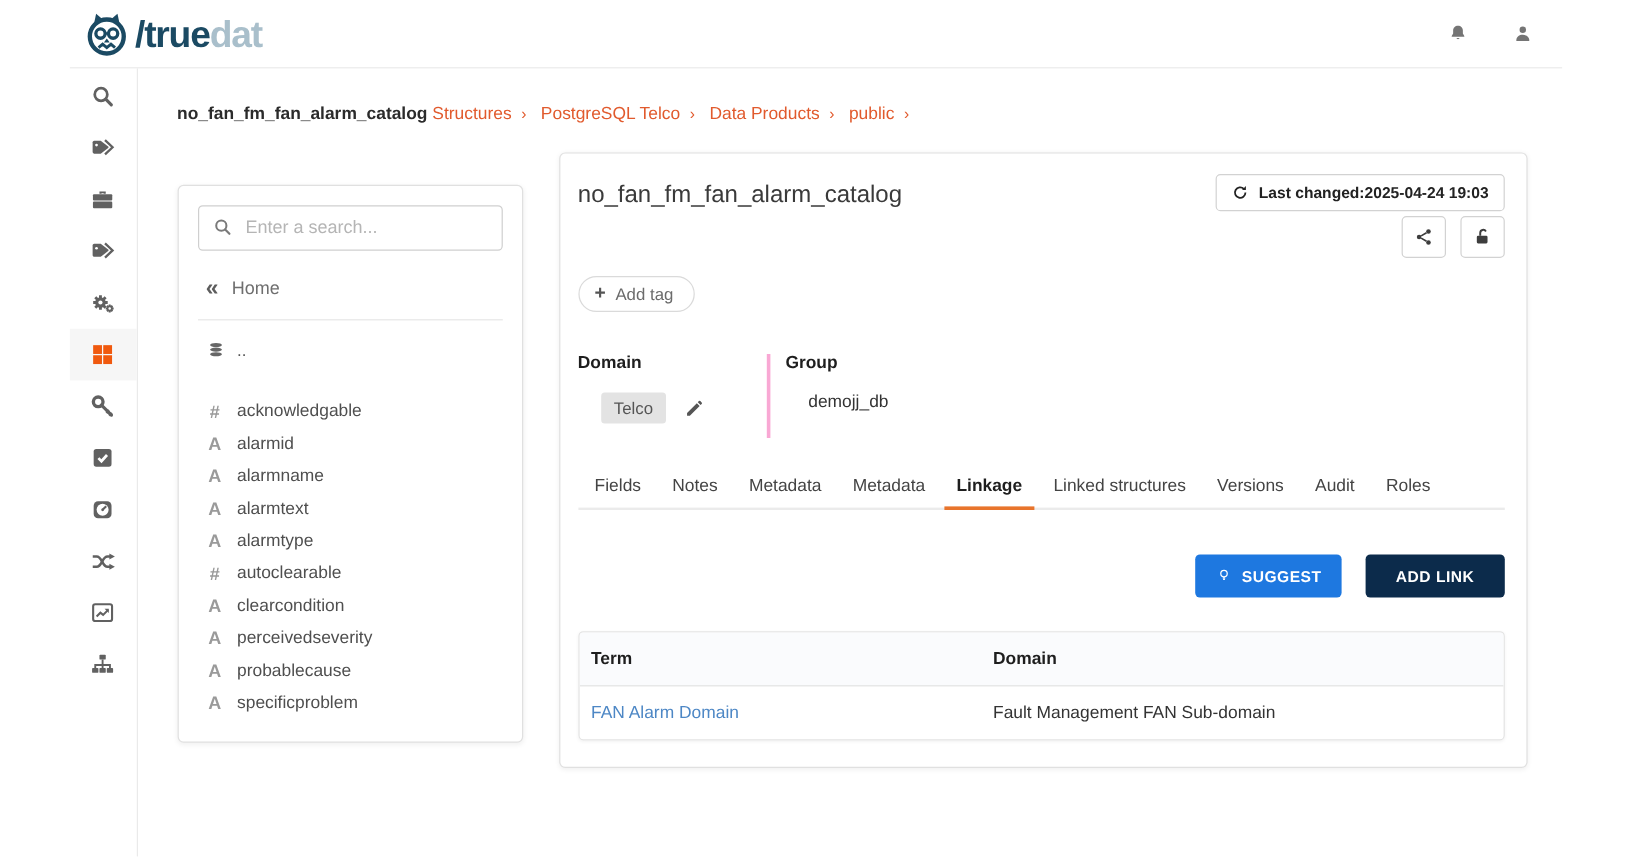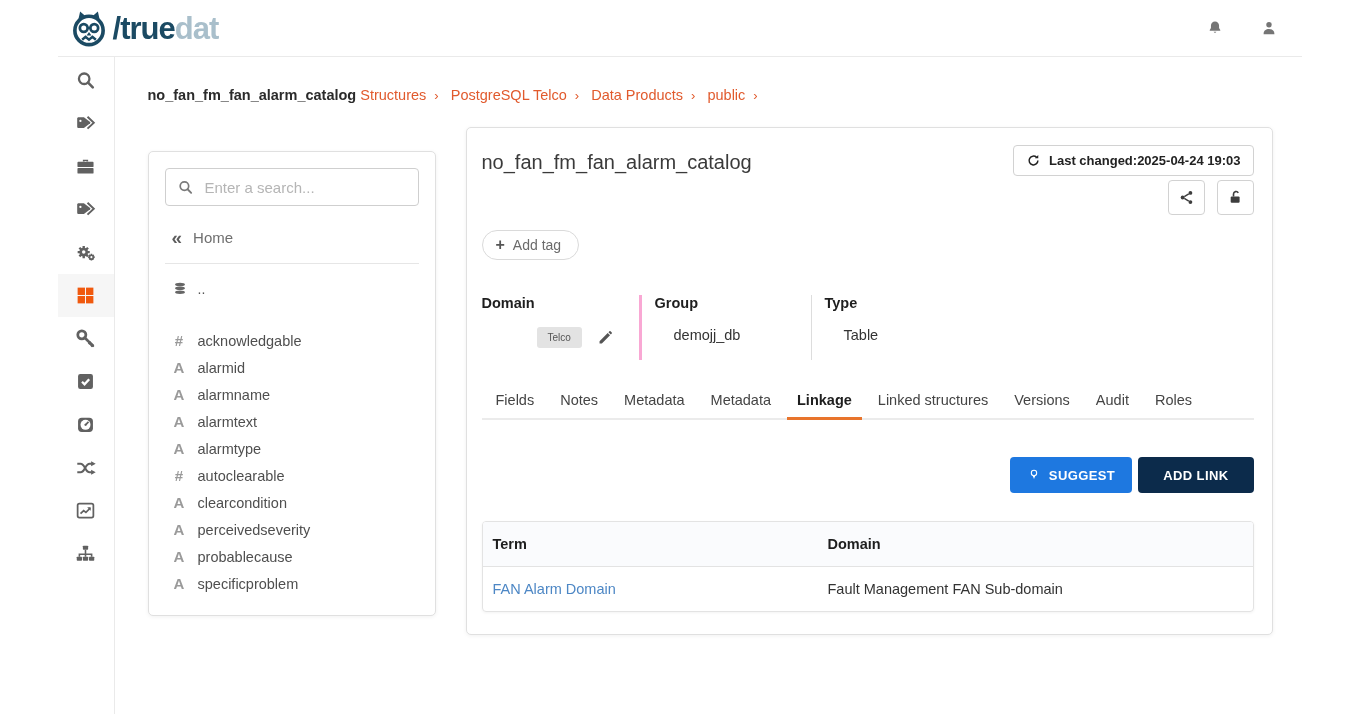--- a/index.html
+++ b/index.html
@@ -67,29 +67,29 @@
   .plus-glyph { color:#555; font-weight:bold; font-size:16px; line-height:1; }
 
   .attrs { display:flex; margin-top:35px; }
   .attr-col { padding-bottom:12px; }
   .attr-col.c1 { width:157px; }
   .attr-col.c2 { width:172px; border-left:3px solid #f9a8d4; padding-left:13px; }
   .attr-col.c3 { border-left:1px solid #ddd; padding-left:13px; min-width:160px; }
   .attr-label { font-weight:bold; font-size:14.5px; color:#1e1e1e; }
   .attr-value { margin-top:16px; font-size:14.5px; color:#333; padding-left:19px;
                 display:flex; align-items:center; gap:15px; }
-  .domain-chip { background:#e3e3e3; border-radius:3px; padding:5px 11px; font-size:10px; color:#555;margin-left:36px; }
+  .domain-chip { background:#e3e3e3; border-radius:3px; padding:5px 11px; font-size:14px; color:#555; }
   .pencil-btn { background:none; border:none; padding:0; color:#555; cursor:pointer; display:flex; }
 
   .tabs { display:flex; gap:6px; margin-top:26px; border-bottom:2px solid #ebebeb; padding-left:4px; }
   .tab { padding:6px 10px 9px; font-size:14.5px; color:#444; cursor:pointer;
          border-bottom:3px solid transparent; margin-bottom:-2px; }
   .tab.active { font-weight:bold; color:#1e1e1e; border-bottom-color:#E8742C; }
 
-  .actions-row { display:flex; justify-content:flex-end; gap:6px; margin-top:37px; }
+  .actions-row { display:flex; justify-content:flex-end; gap:20px; margin-top:37px; }
   .btn { border:none; border-radius:4px; height:36px; display:flex; align-items:center;
          font-weight:bold; font-size:13px; letter-spacing:.4px; color:#fff; cursor:pointer;
          font-family:inherit; }
   .btn-suggest { background:#1E78E0; padding:0 17px; gap:8px; }
   .btn-addlink { background:#0C2B4B; padding:0 25px; }
 
   .links-table { margin-top:28px; border:1px solid #e3e3e3; border-radius:4px;
                  box-shadow:0 1px 3px rgba(0,0,0,.05); overflow:hidden; }
   .lt-header { display:flex; background:#fafbfd; border-bottom:1px solid #e3e3e3; }
   .lt-th { font-weight:bold; font-size:14.5px; color:#1e1e1e; padding:14px 10px; }
@@ -380,24 +380,20 @@
                   <svg viewBox="0 0 24 24" width="17" height="17" fill="currentColor">
                       <path d="M3.6 17.2V20.5h3.3L18.4 8.9l-3.3-3.3zM19.5 7.8l1.3-1.3a1.2 1.2 0 0 0 0-1.7l-1.6-1.6a1.2 1.2 0 0 0-1.7 0l-1.3 1.3z"></path>
                     </svg>
                 </button>
               </div>
             </div>
             <div class="attr-col c2">
               <div class="attr-label">Group</div>
               <div class="attr-value">demojj_db</div>
             </div>
-            <div class="attr-col c3">
-              <div class="attr-label">Type</div>
-              <div class="attr-value">Table</div>
-            </div>
           </div>
 
           <div class="tabs">
 
               <span class="tab">Fields</span>
 
               <span class="tab">Notes</span>
 
               <span class="tab">Metadata</span>
 

